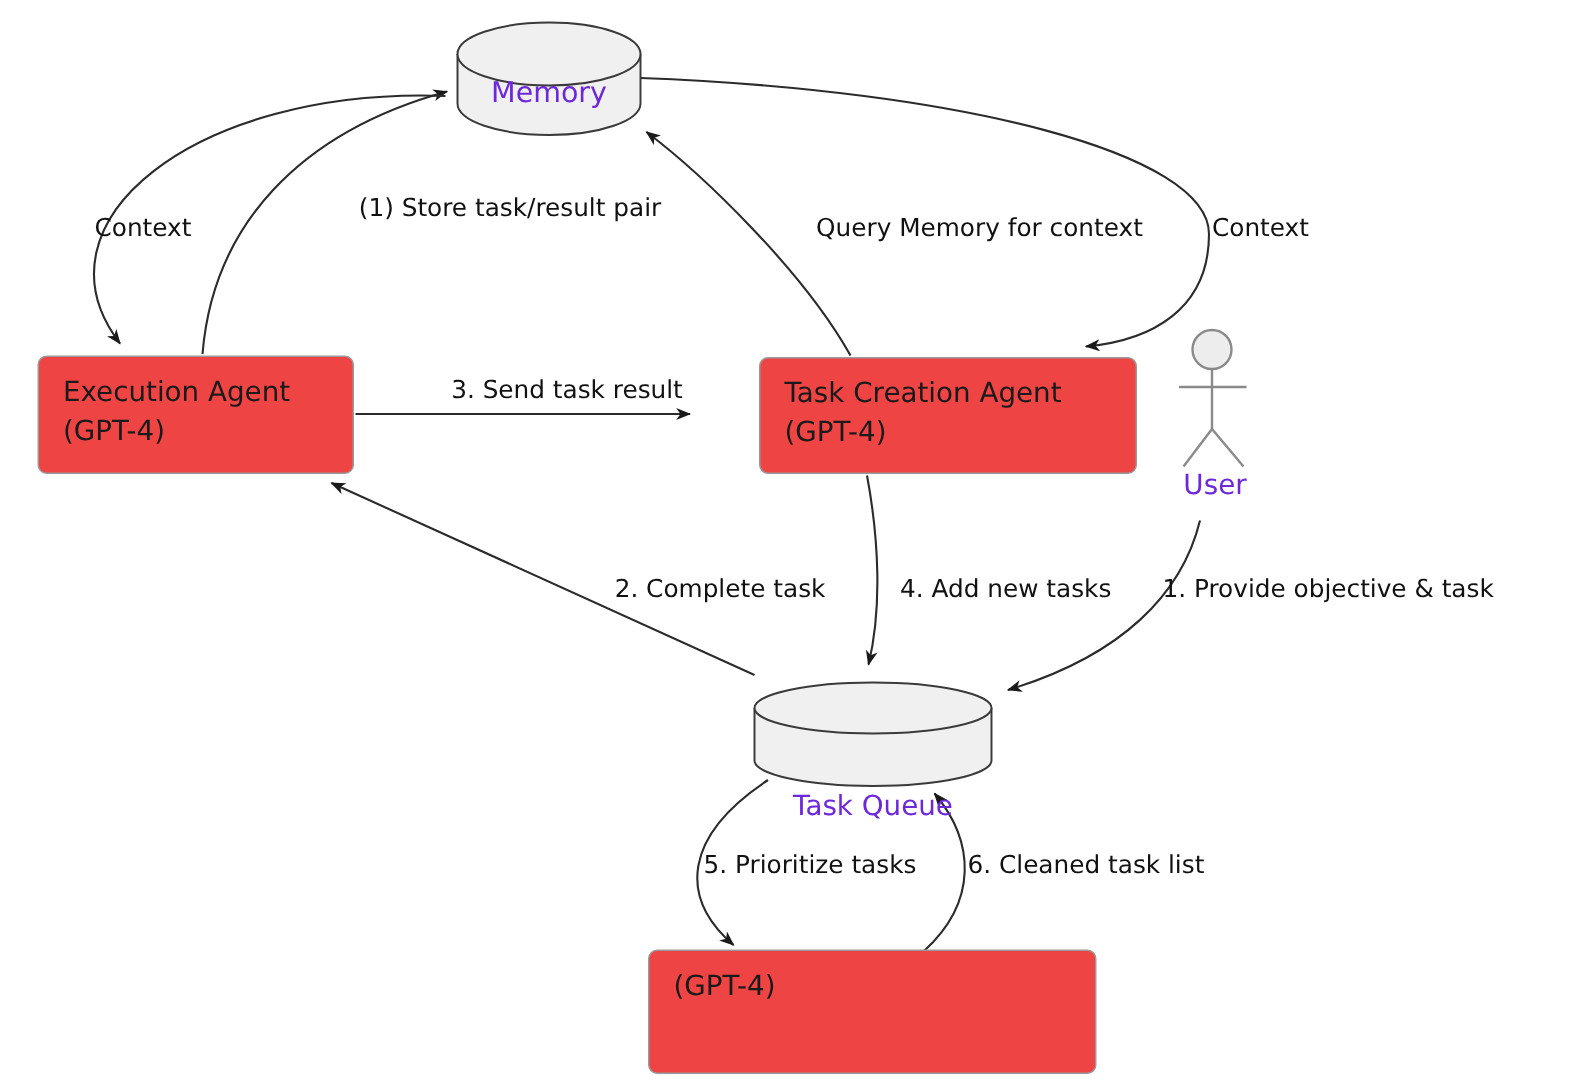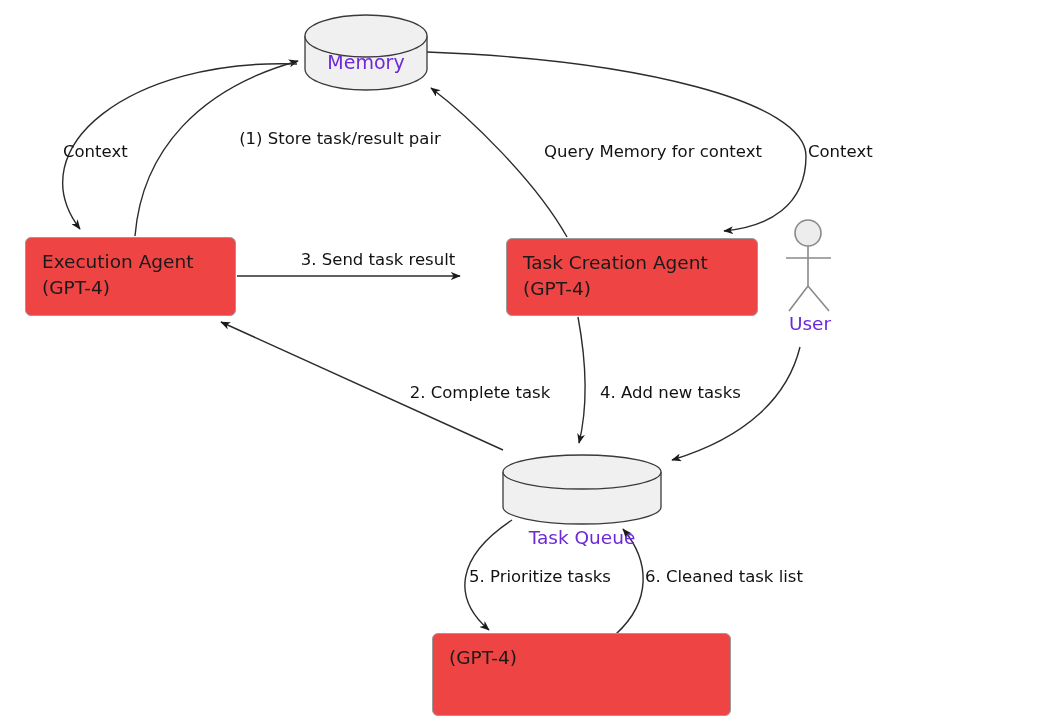--- a/index.html
+++ b/index.html
@@ -97,18 +97,19 @@
   <div class="edge-label centered" style="left:653px;top:142px;">Query Memory for context</div>
 
   <div class="edge-label" style="left:808px;top:142px;">Context</div>
 
   <div class="edge-label centered" style="left:352px;top:250px;margin-left:26px;">3. Send task result</div>
 
   <div class="edge-label centered" style="left:480px;top:383px;">2. Complete task</div>
 
   <div class="edge-label" style="left:588px;top:383px;margin-left:12px;">4. Add new tasks</div>
 
+  <div class="edge-label" style="left:775px;top:383px;">1. Provide objective &amp; task</div>
 
   <div class="edge-label" style="left:469px;top:567px;">5. Prioritize tasks</div>
 
   <div class="edge-label" style="left:645px;top:567px;">6. Cleaned task list</div>
 
 </div>
 
 </body></html>

